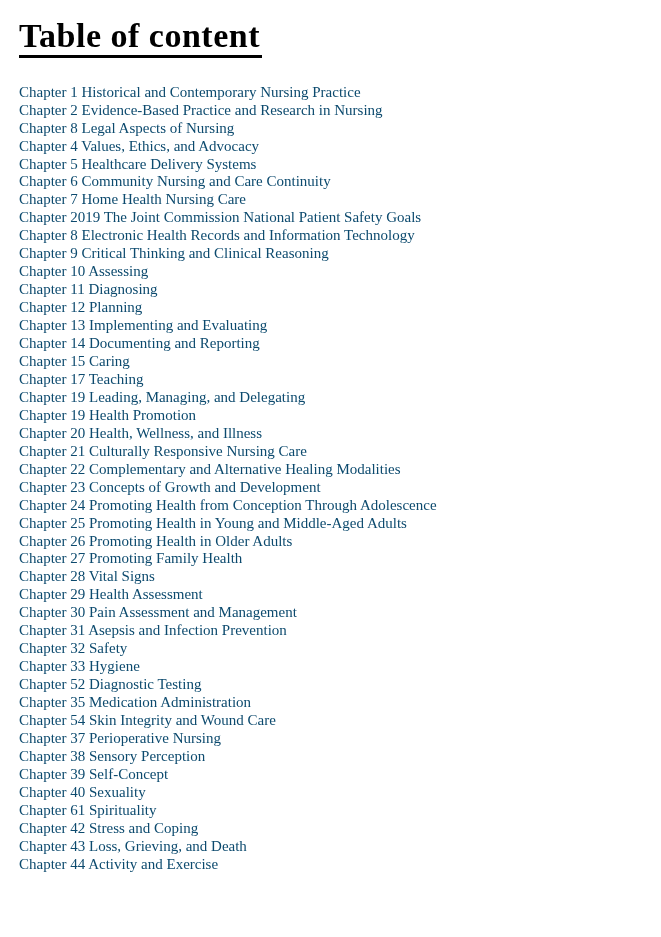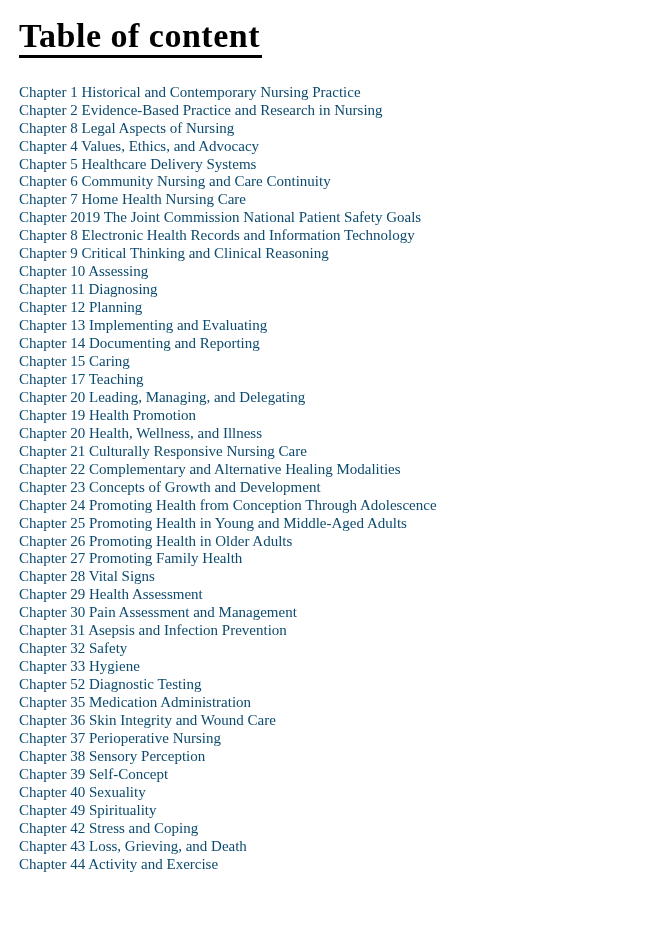--- a/index.html
+++ b/index.html
@@ -59,41 +59,41 @@
       <div class="toc-line">Chapter 2019 The Joint Commission National Patient Safety Goals</div>
       <div class="toc-line">Chapter 8 Electronic Health Records and Information Technology</div>
       <div class="toc-line">Chapter 9 Critical Thinking and Clinical Reasoning</div>
       <div class="toc-line">Chapter 10 Assessing</div>
       <div class="toc-line">Chapter 11 Diagnosing</div>
       <div class="toc-line">Chapter 12 Planning</div>
       <div class="toc-line">Chapter 13 Implementing and Evaluating</div>
       <div class="toc-line">Chapter 14 Documenting and Reporting</div>
       <div class="toc-line">Chapter 15 Caring</div>
       <div class="toc-line">Chapter 17 Teaching</div>
-      <div class="toc-line">Chapter 20 Leading, Managing, and Delegating</div>
+      <div class="toc-line">Chapter 19 Leading, Managing, and Delegating</div>
       <div class="toc-line">Chapter 19 Health Promotion</div>
       <div class="toc-line">Chapter 20 Health, Wellness, and Illness</div>
       <div class="toc-line">Chapter 21 Culturally Responsive Nursing Care</div>
       <div class="toc-line">Chapter 22 Complementary and Alternative Healing Modalities</div>
       <div class="toc-line">Chapter 23 Concepts of Growth and Development</div>
       <div class="toc-line">Chapter 24 Promoting Health from Conception Through Adolescence</div>
       <div class="toc-line">Chapter 25 Promoting Health in Young and Middle-Aged Adults</div>
       <div class="toc-line">Chapter 26 Promoting Health in Older Adults</div>
       <div class="toc-line">Chapter 27 Promoting Family Health</div>
       <div class="toc-line">Chapter 28 Vital Signs</div>
       <div class="toc-line">Chapter 29 Health Assessment</div>
       <div class="toc-line">Chapter 30 Pain Assessment and Management</div>
       <div class="toc-line">Chapter 31 Asepsis and Infection Prevention</div>
       <div class="toc-line">Chapter 32 Safety</div>
       <div class="toc-line">Chapter 33 Hygiene</div>
       <div class="toc-line">Chapter 52 Diagnostic Testing</div>
       <div class="toc-line">Chapter 35 Medication Administration</div>
-      <div class="toc-line">Chapter 36 Skin Integrity and Wound Care</div>
+      <div class="toc-line">Chapter 54 Skin Integrity and Wound Care</div>
       <div class="toc-line">Chapter 37 Perioperative Nursing</div>
       <div class="toc-line">Chapter 38 Sensory Perception</div>
       <div class="toc-line">Chapter 39 Self-Concept</div>
       <div class="toc-line">Chapter 40 Sexuality</div>
-      <div class="toc-line">Chapter 49 Spirituality</div>
+      <div class="toc-line">Chapter 61 Spirituality</div>
       <div class="toc-line">Chapter 42 Stress and Coping</div>
       <div class="toc-line">Chapter 43 Loss, Grieving, and Death</div>
       <div class="toc-line">Chapter 44 Activity and Exercise</div>
     </div>
 </div>
 
 </body></html>

